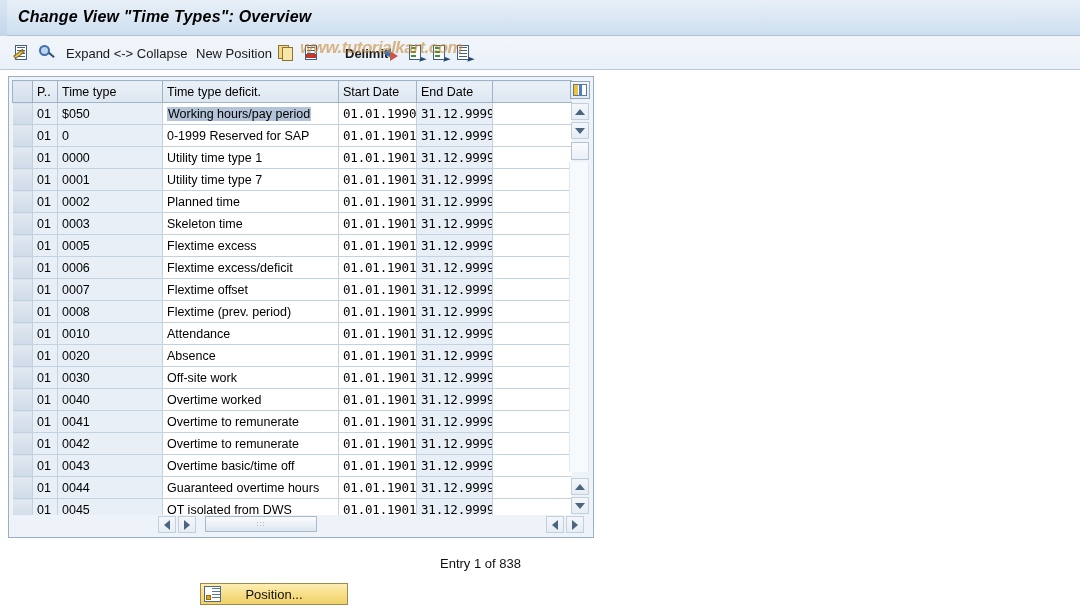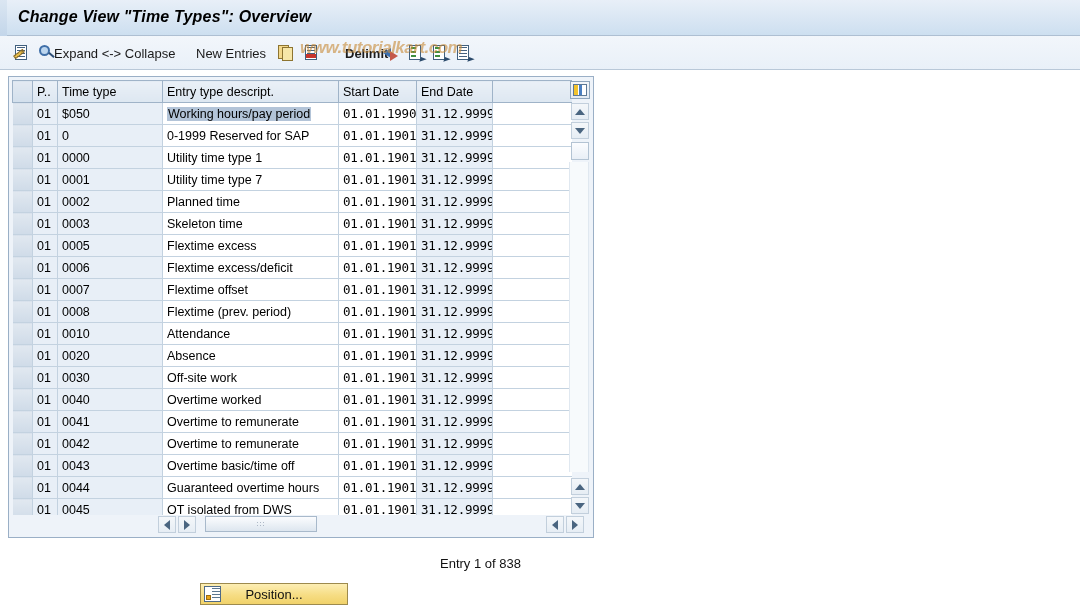--- a/index.html
+++ b/index.html
@@ -443,26 +443,26 @@
       </span>
     </div>
 
     <div class="tb-item" style="left:38px;">
       <span class="ic">
         <span class="glass"></span>
           <span class="glass-h"></span>
       </span>
     </div>
 
-    <div class="tb-item" style="left:54px;">
+    <div class="tb-item" style="left:66px;">
       <span>Expand &lt;-&gt; Collapse</span>
     </div>
 
     <div class="tb-item" style="left:196px;">
-      <span>New Entries</span>
+      <span>New Position</span>
     </div>
 
     <div class="tb-item" style="left:276px;">
       <span class="ic">
         <span class="yellowsheet"></span>
           <span class="yellowsheet2"></span>
       </span>
     </div>
 
     <div class="tb-item" style="left:302px;">
@@ -520,21 +520,21 @@
           <col class="w-desc">
             <col class="w-sd">
             <col class="w-ed">
             <col class="w-pad">
         </colgroup>
         <thead>
           <tr>
             <th class="selcol"></th>
             <th>P..</th>
             <th>Time type</th>
-            <th>Entry type descript.</th>
+            <th>Time type deficit.</th>
             <th>Start Date</th>
             <th>End Date</th>
             <th class="pad"></th>
           </tr>
         </thead>
         <tbody id="tbody">
             <tr>
               <td class="selbox"></td>
               <td class="c-p">01</td>
               <td class="c-tt">$050</td>

